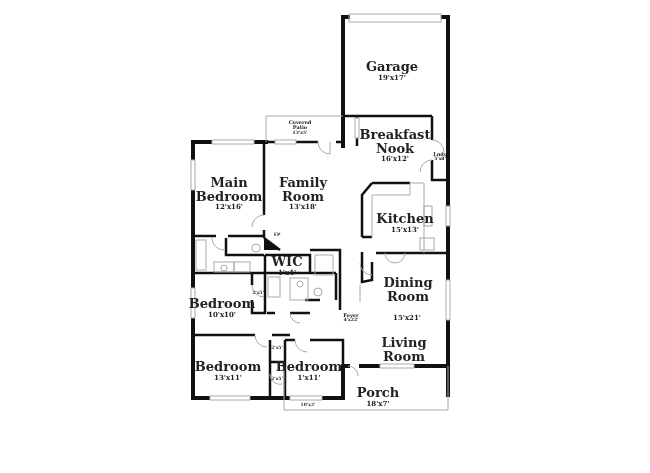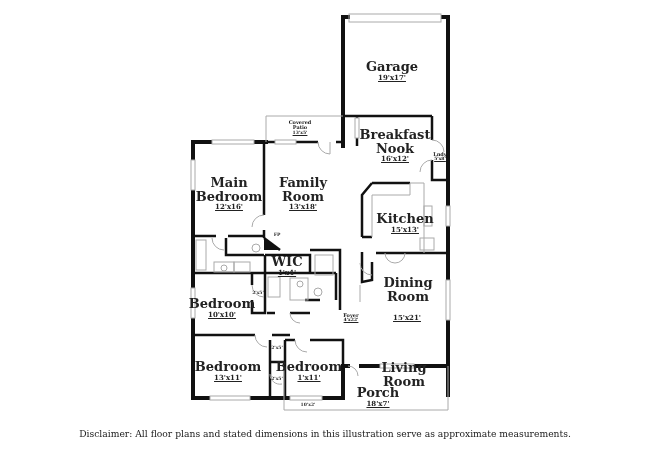--- a/index.html
+++ b/index.html
@@ -1,20 +1,20 @@
 <!DOCTYPE html>
 <html><head>
 <meta charset="utf-8">
 <style>
   html, body { margin:0; padding:0; background:#ffffff; }
   body { width:650px; height:473px; position:relative; overflow:hidden; font-family:"DejaVu Serif", serif; }
   #plan { position:absolute; left:0; top:0; width:650px; height:473px; }
   .room-label { position:absolute; text-align:center; font-family:"DejaVu Serif", serif; color:#222; font-weight:bold; line-height:1.05; transform:translateX(-50%); white-space:nowrap; }
   .room-label .name { display:block; font-size:13px; }
-  .room-label .dim { display:block; font-size:7px; font-weight:bold;text-decoration:underline; }
+  .room-label .dim { display:block; font-size:7px; font-weight:bold; }
   .room-label.small .name { font-size:5px; }
   .room-label.small .dim { font-size:4.5px; }
   .tiny { position:absolute; font-size:4.5px; font-weight:bold; color:#333; transform:translateX(-50%); white-space:nowrap; font-family:"DejaVu Serif", serif; }
   #disclaimer { position:absolute; left:0; top:428px; width:650px; text-align:center; font-family:"DejaVu Serif", serif; font-size:9.2px; color:#222; line-height:12px; }
 </style>
 </head>
 <body>
 
 <svg id="plan" viewBox="0 0 650 473" xmlns="http://www.w3.org/2000/svg">
   <g stroke="#111" stroke-width="4" fill="none" stroke-linecap="square">
@@ -171,21 +171,21 @@
 
 <div class="room-label" style="left:408px;top:276px;">
   <span class="name">Dining</span>
   <span class="name">Room</span>
 </div>
 
 <div class="room-label" style="left:407px;top:314px;">
   <span class="dim">15'x21'</span>
 </div>
 
-<div class="room-label" style="left:404px;top:336px;margin-top:25px;">
+<div class="room-label" style="left:404px;top:336px;">
   <span class="name">Living</span>
   <span class="name">Room</span>
 </div>
 
 <div class="room-label small" style="left:351px;top:313px;">
   <span class="name">Foyer</span>
   <span class="dim">4'x22'</span>
 </div>
 
 <div class="room-label" style="left:222px;top:297px;">
@@ -209,14 +209,13 @@
 </div>
 
 <div class="room-label" style="left:378px;top:386px;">
   <span class="name">Porch</span>
   <span class="dim">18'x7'</span>
 </div>
 
 <div class="tiny" style="left:308px;top:402px;">10'x2'</div>
 
 <div id="disclaimer">
-  <div>Disclaimer: All floor plans and stated dimensions in this illustration serve as approximate measurements.</div>
 </div>
 
 </body></html>

